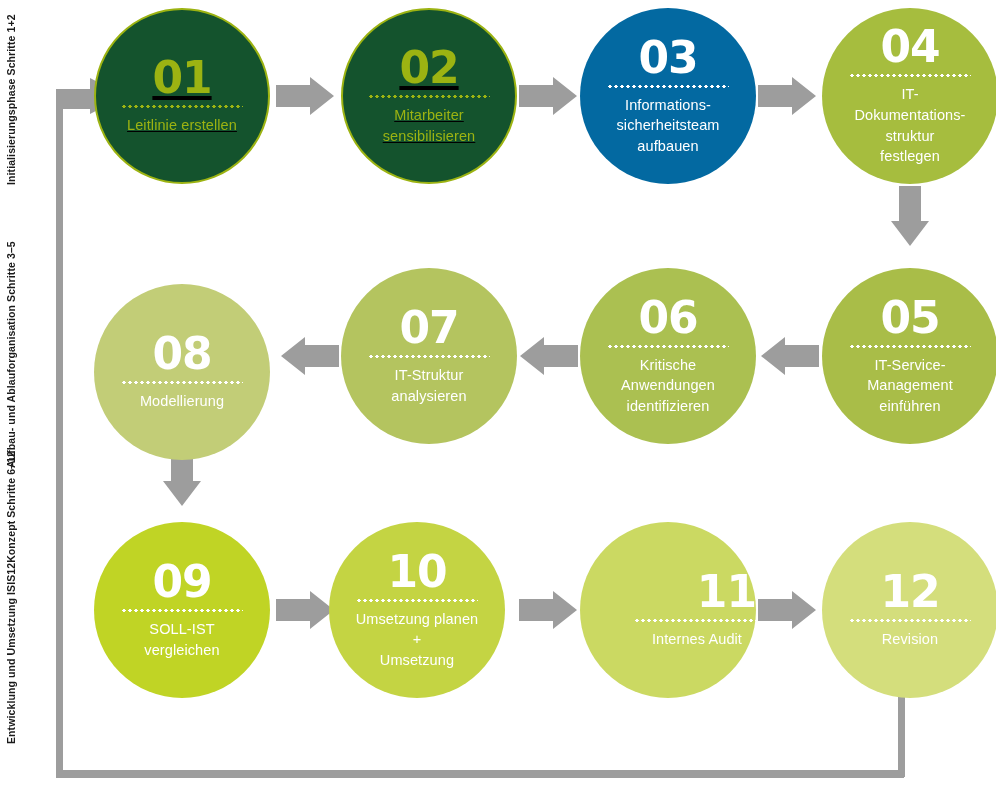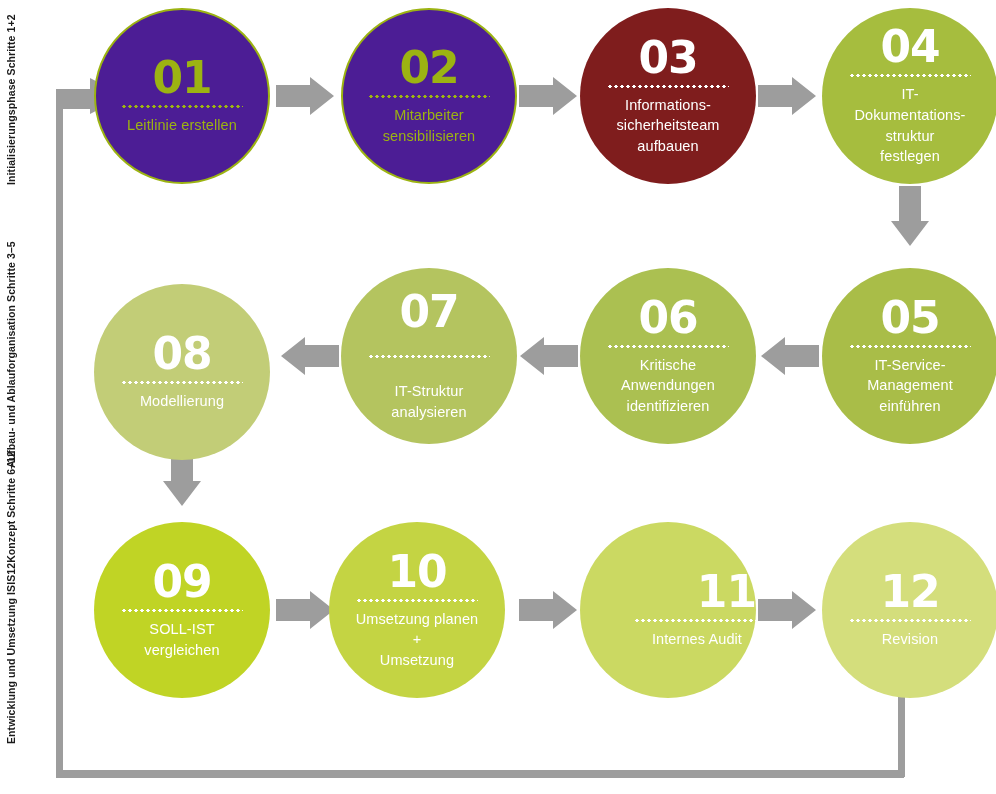--- a/index.html
+++ b/index.html
@@ -63,22 +63,23 @@
     background-repeat: repeat-x;
   }
   .node-label {
     font-family: "Liberation Sans", sans-serif;
     font-size: 14.5px;
     line-height: 1.42;
     padding: 0 14px;
     letter-spacing: 0.1px;
   }
   .node.outline {
-    background: #4c1d95;
+    background: #14532d;
     border: 2.5px solid #9cb312;
+    text-decoration: underline;
   }
   .node.outline .node-number,
   .node.outline .node-label,
   .node.outline .node-divider { color: #9cb312; }
 
   .node.filled .node-number,
   .node.filled .node-label,
   .node.filled .node-divider { color: #ffffff; }
 </style>
 </head>
@@ -147,21 +148,21 @@
     <div class="node-divider"></div>
     <div class="node-label">Leitlinie erstellen</div>
   </div>
 
   <div class="node outline" style="left:341px; top:8px; width:176px; height:176px;">
     <div class="node-number">02</div>
     <div class="node-divider"></div>
     <div class="node-label">Mitarbeiter sensibilisieren</div>
   </div>
 
-  <div class="node filled" style="left:580px; top:8px; width:176px; height:176px; background:#7f1d1d;">
+  <div class="node filled" style="left:580px; top:8px; width:176px; height:176px; background:#0369a1;">
     <div class="node-number">03</div>
     <div class="node-divider"></div>
     <div class="node-label">Informations-<br>sicherheitsteam<br>aufbauen</div>
   </div>
 
   <div class="node filled" style="left:822px; top:8px; width:176px; height:176px; background:#a6bd3e;">
     <div class="node-number">04</div>
     <div class="node-divider"></div>
     <div class="node-label">IT-<br>Dokumentations-<br>struktur<br>festlegen</div>
   </div>
@@ -171,21 +172,21 @@
     <div class="node-divider"></div>
     <div class="node-label">IT-Service-<br>Management<br>einführen</div>
   </div>
 
   <div class="node filled" style="left:580px; top:268px; width:176px; height:176px; background:#abc051;">
     <div class="node-number">06</div>
     <div class="node-divider"></div>
     <div class="node-label">Kritische<br>Anwendungen<br>identifizieren</div>
   </div>
 
-  <div class="node filled" style="left:341px; top:268px; width:176px; height:176px; background:#b4c45f;gap:16px;">
+  <div class="node filled" style="left:341px; top:268px; width:176px; height:176px; background:#b4c45f;">
     <div class="node-number">07</div>
     <div class="node-divider"></div>
     <div class="node-label">IT-Struktur<br>analysieren</div>
   </div>
 
   <div class="node filled" style="left:94px; top:284px; width:176px; height:176px; background:#c2cd77;">
     <div class="node-number">08</div>
     <div class="node-divider"></div>
     <div class="node-label">Modellierung</div>
   </div>

